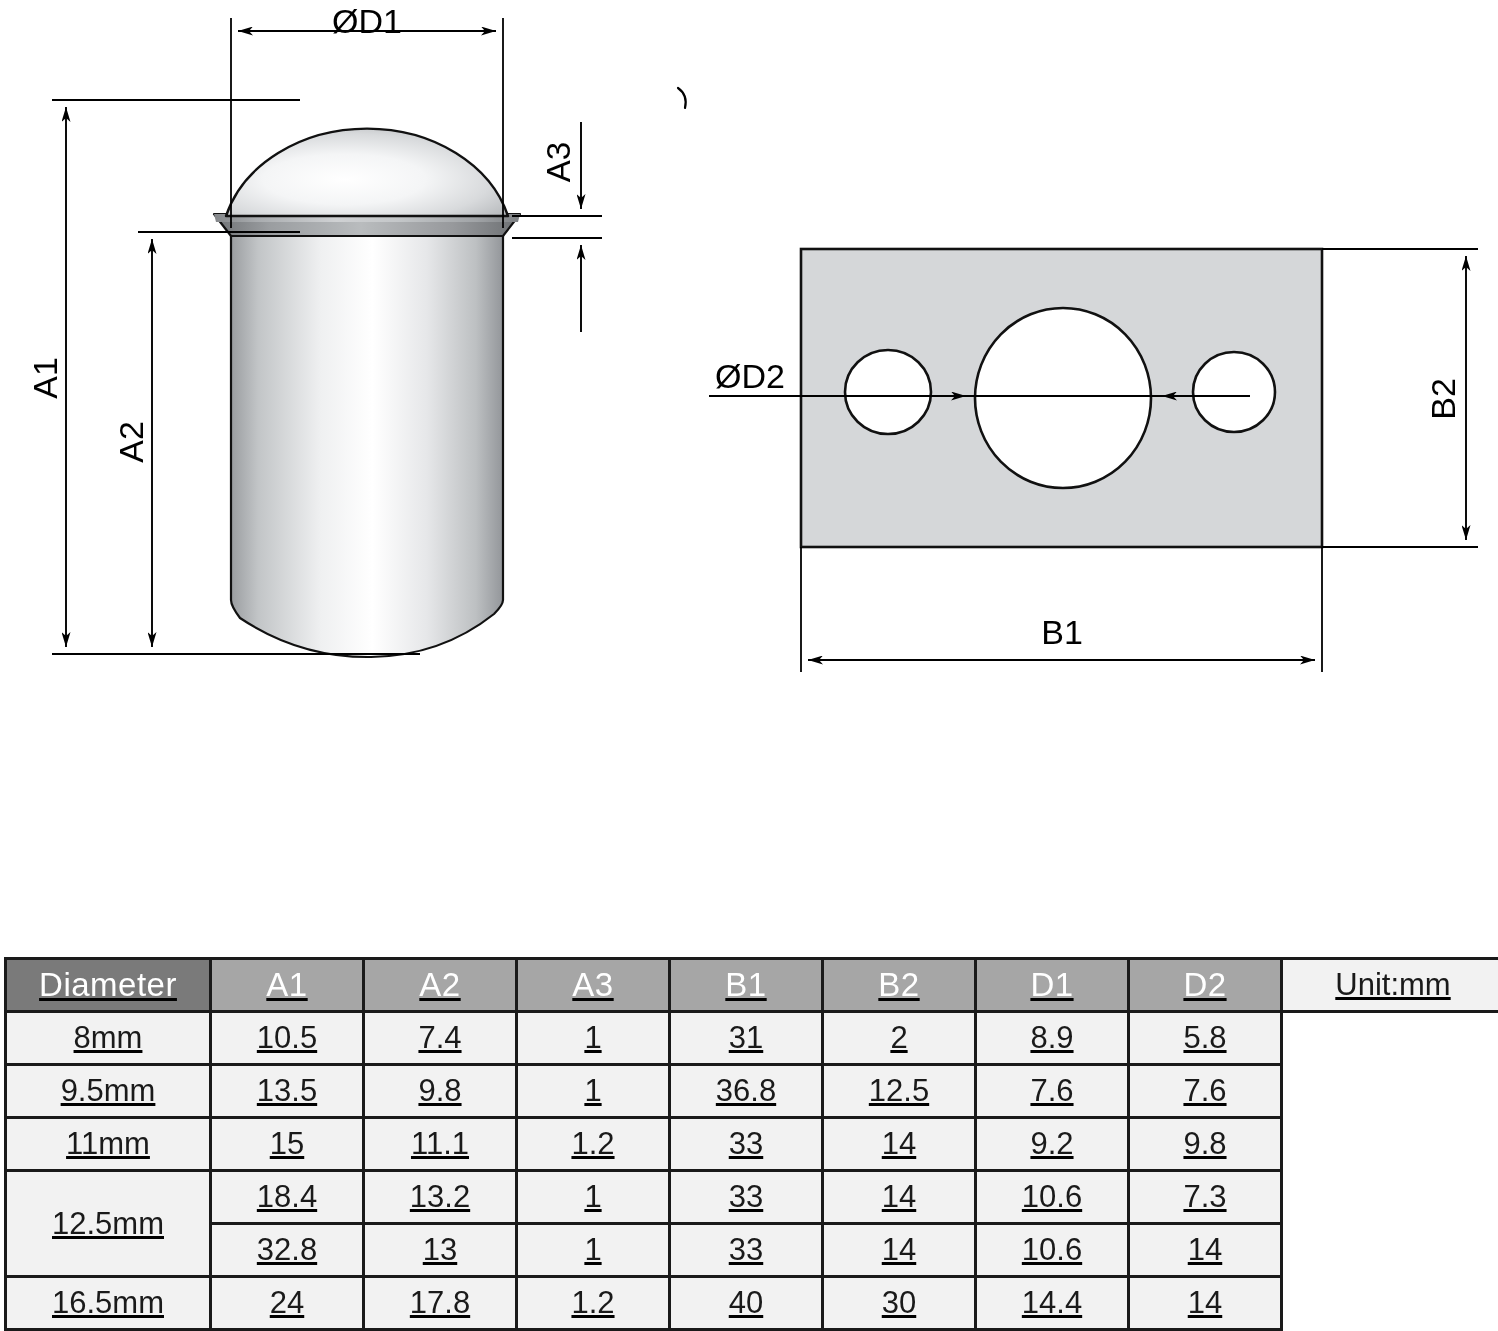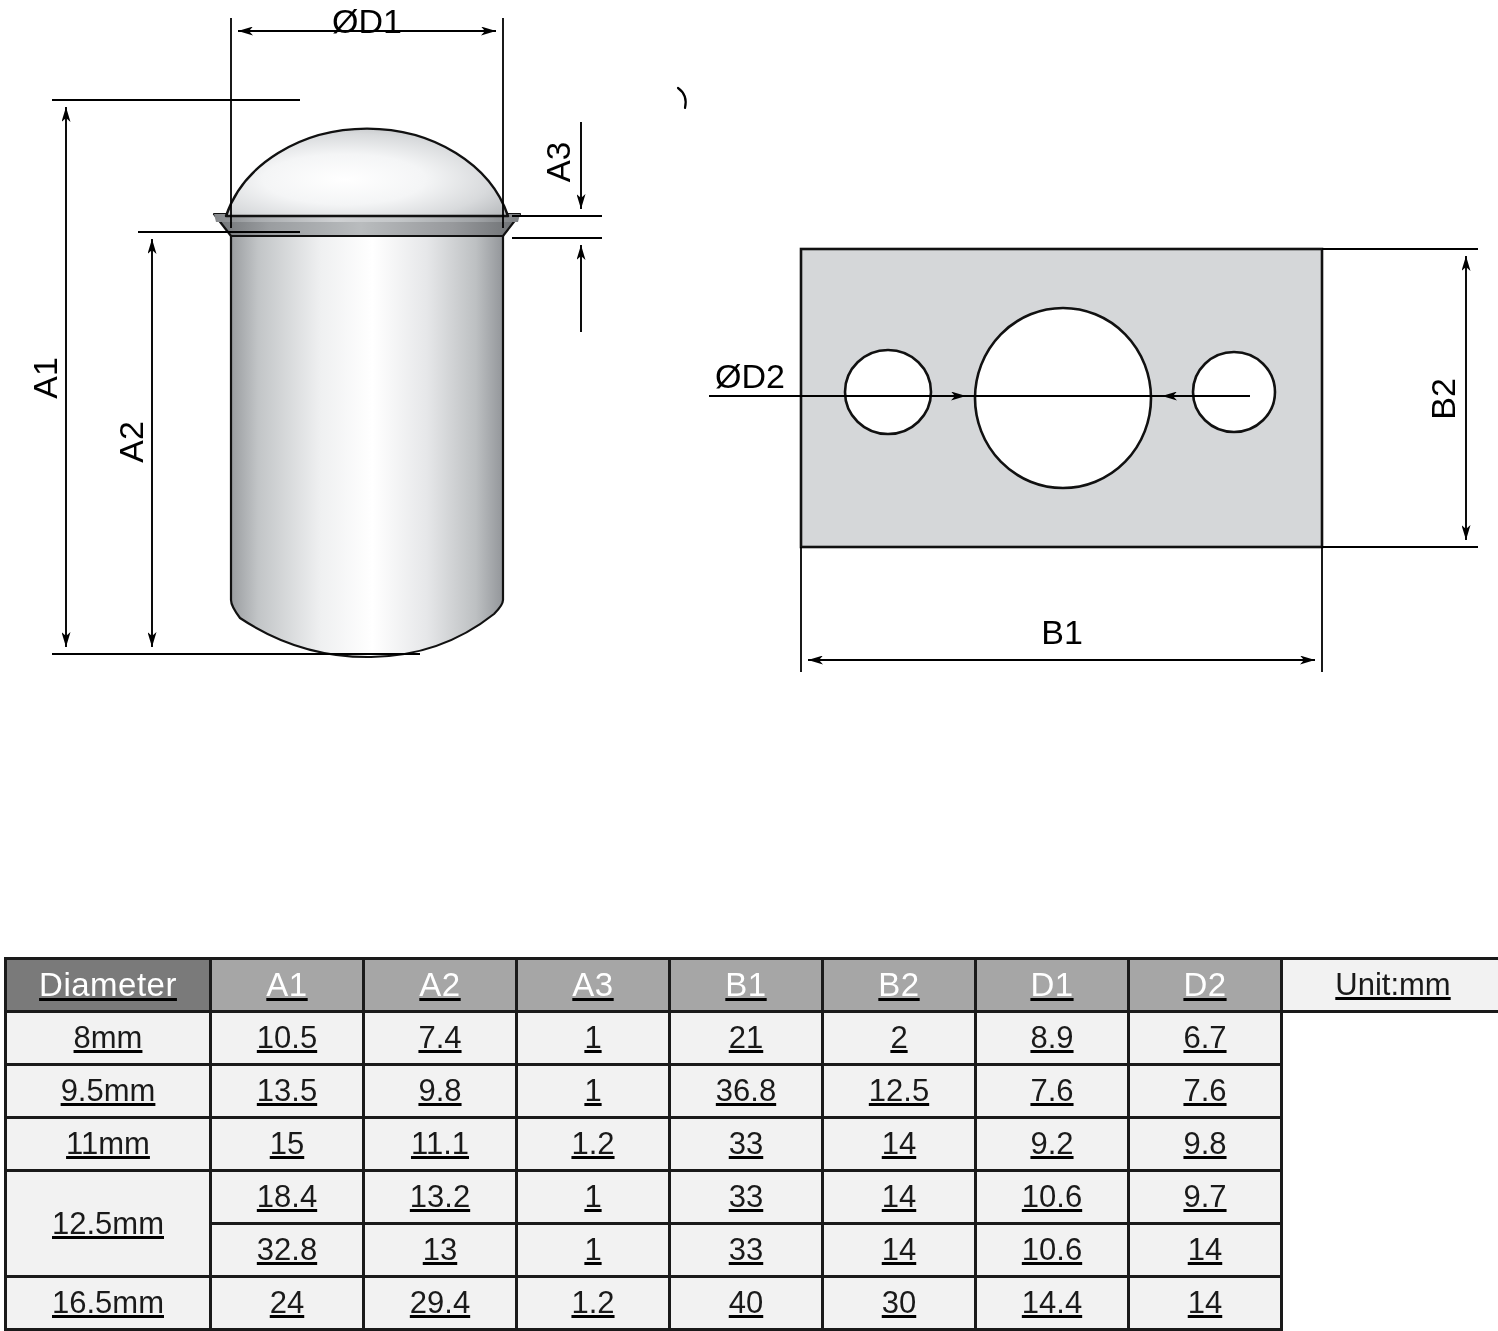--- a/index.html
+++ b/index.html
@@ -220,24 +220,24 @@
         <th class="hdr-dim">D2</th>
         <td class="unit-cell" rowspan="7">Unit:mm</td>
       </tr>
     </thead>
     <tbody id="spec-body">
         <tr>
           <td class="diam-cell">8mm</td>
           <td>10.5</td>
           <td>7.4</td>
           <td>1</td>
-          <td>21</td>
+          <td>31</td>
           <td>2</td>
           <td>8.9</td>
-          <td>6.7</td>
+          <td>5.8</td>
         </tr>
         <tr>
           <td class="diam-cell">9.5mm</td>
           <td>13.5</td>
           <td>9.8</td>
           <td>1</td>
           <td>36.8</td>
           <td>12.5</td>
           <td>7.6</td>
           <td>7.6</td>
@@ -253,35 +253,35 @@
           <td>9.8</td>
         </tr>
         <tr>
           <td class="diam-cell" rowspan="2">12.5mm</td>
           <td>18.4</td>
           <td>13.2</td>
           <td>1</td>
           <td>33</td>
           <td>14</td>
           <td>10.6</td>
-          <td>9.7</td>
+          <td>7.3</td>
         </tr>
         <tr>
           <td>32.8</td>
           <td>13</td>
           <td>1</td>
           <td>33</td>
           <td>14</td>
           <td>10.6</td>
           <td>14</td>
         </tr>
         <tr>
           <td class="diam-cell">16.5mm</td>
           <td>24</td>
-          <td>29.4</td>
+          <td>17.8</td>
           <td>1.2</td>
           <td>40</td>
           <td>30</td>
           <td>14.4</td>
           <td>14</td>
         </tr>
       </tbody>
   </table>
 </div>
 

